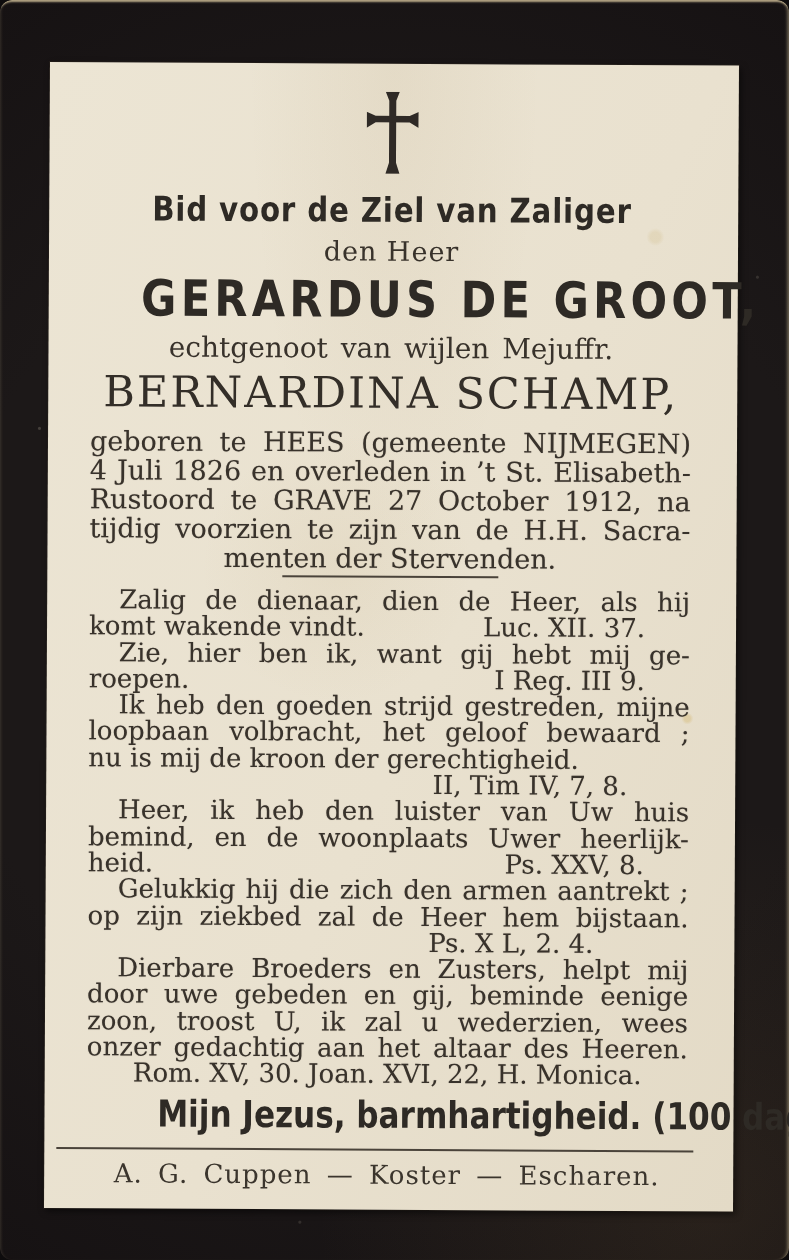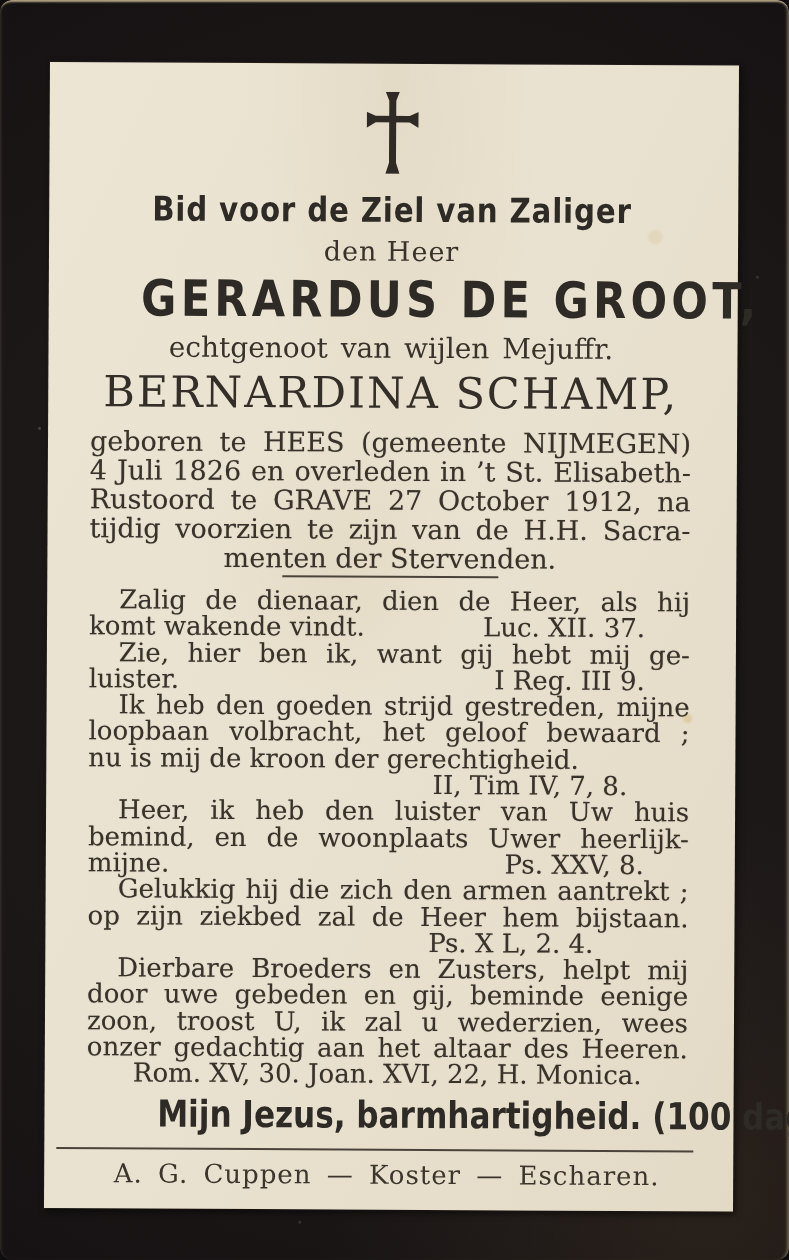--- a/index.html
+++ b/index.html
@@ -122,31 +122,31 @@
   <hr class="rule-short">
 
   <div class="quotes">
       <div class="qline j indent">Zalig de dienaar, dien de Heer, als hij</div>
       <div class="qline split">
         <span>komt wakende vindt.</span>
         <span>Luc. XII. 37.</span>
       </div>
       <div class="qline j indent">Zie, hier ben ik, want gij hebt mij ge-</div>
       <div class="qline split">
-        <span>luister.</span>
+        <span>roepen.</span>
         <span>I Reg. III 9.</span>
       </div>
       <div class="qline j indent">Ik heb den goeden strijd gestreden, mijne</div>
       <div class="qline j">loopbaan volbracht, het geloof bewaard ;</div>
       <div class="qline l">nu is mij de kroon der gerechtigheid.</div>
       <div class="qline right">II, Tim IV, 7, 8.</div>
       <div class="qline j indent">Heer, ik heb den luister van Uw huis</div>
       <div class="qline j">bemind, en de woonplaats Uwer heerlijk-</div>
       <div class="qline split">
-        <span>mijne.</span>
+        <span>heid.</span>
         <span>Ps. XXV, 8.</span>
       </div>
       <div class="qline j indent">Gelukkig hij die zich den armen aantrekt ;</div>
       <div class="qline j">op zijn ziekbed zal de Heer hem bijstaan.</div>
       <div class="qline right2">Ps. X L, 2. 4.</div>
       <div class="qline j indent">Dierbare Broeders en Zusters, helpt mij</div>
       <div class="qline j">door uwe gebeden en gij, beminde eenige</div>
       <div class="qline j">zoon, troost U, ik zal u wederzien, wees</div>
       <div class="qline j">onzer gedachtig aan het altaar des Heeren.</div>
       <div class="qline center">Rom. XV, 30. Joan. XVI, 22, H. Monica.</div>

